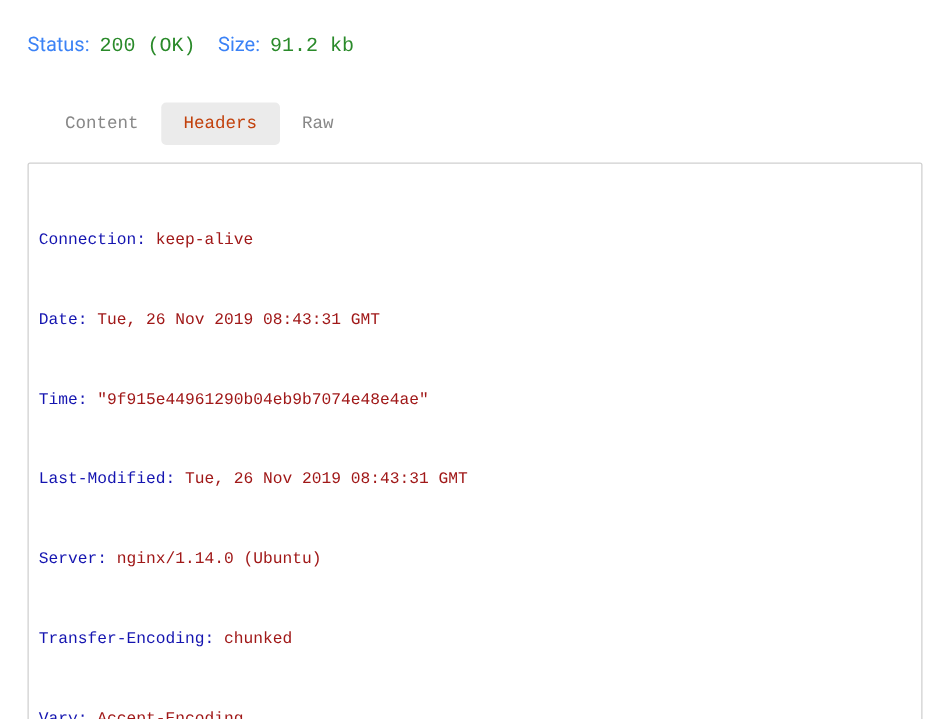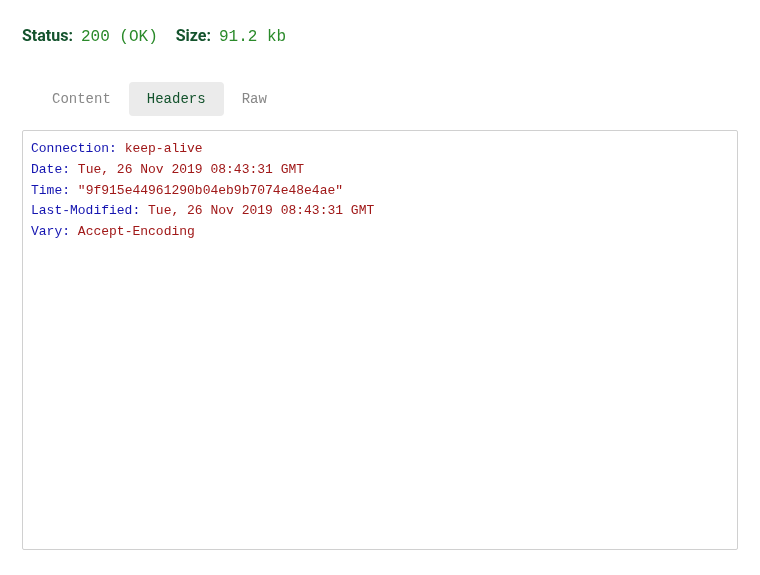--- a/index.html
+++ b/index.html
@@ -19,22 +19,22 @@
       gap: 18px;
       font-size: 16px;
       margin-bottom: 36px;
     }
     .stat-group {
       display: inline-flex;
       align-items: baseline;
       gap: 8px;
     }
     .stat-label {
-      color: #14532d;
-      font-weight: 700;
+      color: #3b82f6;
+      font-weight: 400;
     }
     .stat-value {
       color: #2a8a2a;
       font-weight: 400;
       font-family: Liberation Mono, monospace;
     }
     .tabs {
       display: flex;
       gap: 0;
       margin-bottom: 14px;
@@ -44,34 +44,35 @@
       padding: 9px 18px;
       font-size: 14px;
       color: #888;
       cursor: pointer;
       border-radius: 4px;
       font-weight: 400;
       font-family: Liberation Mono, monospace;
     }
     .tab.active {
       background: #ebebeb;
-      color: #14532d;
+      color: #c2410c;
     }
     .headers-panel {
       border: 1px solid #d0d0d0;
       border-radius: 2px;
       padding: 8px 8px;
       font-family: "Courier New", Consolas, monospace;
       font-size: 13px;
       line-height: 1.6;
       min-height: 420px;
       background: #fff;
     }
     .header-line {
       white-space: nowrap;
+      margin-top: 43px;
     }
     .header-key {
       color: #1414b0;
     }
     .header-value {
       color: #a01818;
     }
   </style>
 </head>
 <body>
@@ -104,16 +105,24 @@
   </div>
   <div class="header-line">
     <span class="header-key">Time:</span>
     <span class="header-value">"9f915e44961290b04eb9b7074e48e4ae"</span>
   </div>
   <div class="header-line">
     <span class="header-key">Last-Modified:</span>
     <span class="header-value">Tue, 26 Nov 2019 08:43:31 GMT</span>
   </div>
   <div class="header-line">
+    <span class="header-key">Server:</span>
+    <span class="header-value">nginx/1.14.0 (Ubuntu)</span>
+  </div>
+  <div class="header-line">
+    <span class="header-key">Transfer-Encoding:</span>
+    <span class="header-value">chunked</span>
+  </div>
+  <div class="header-line">
     <span class="header-key">Vary:</span>
     <span class="header-value">Accept-Encoding</span>
   </div>
 </div>
 
 </body></html>

